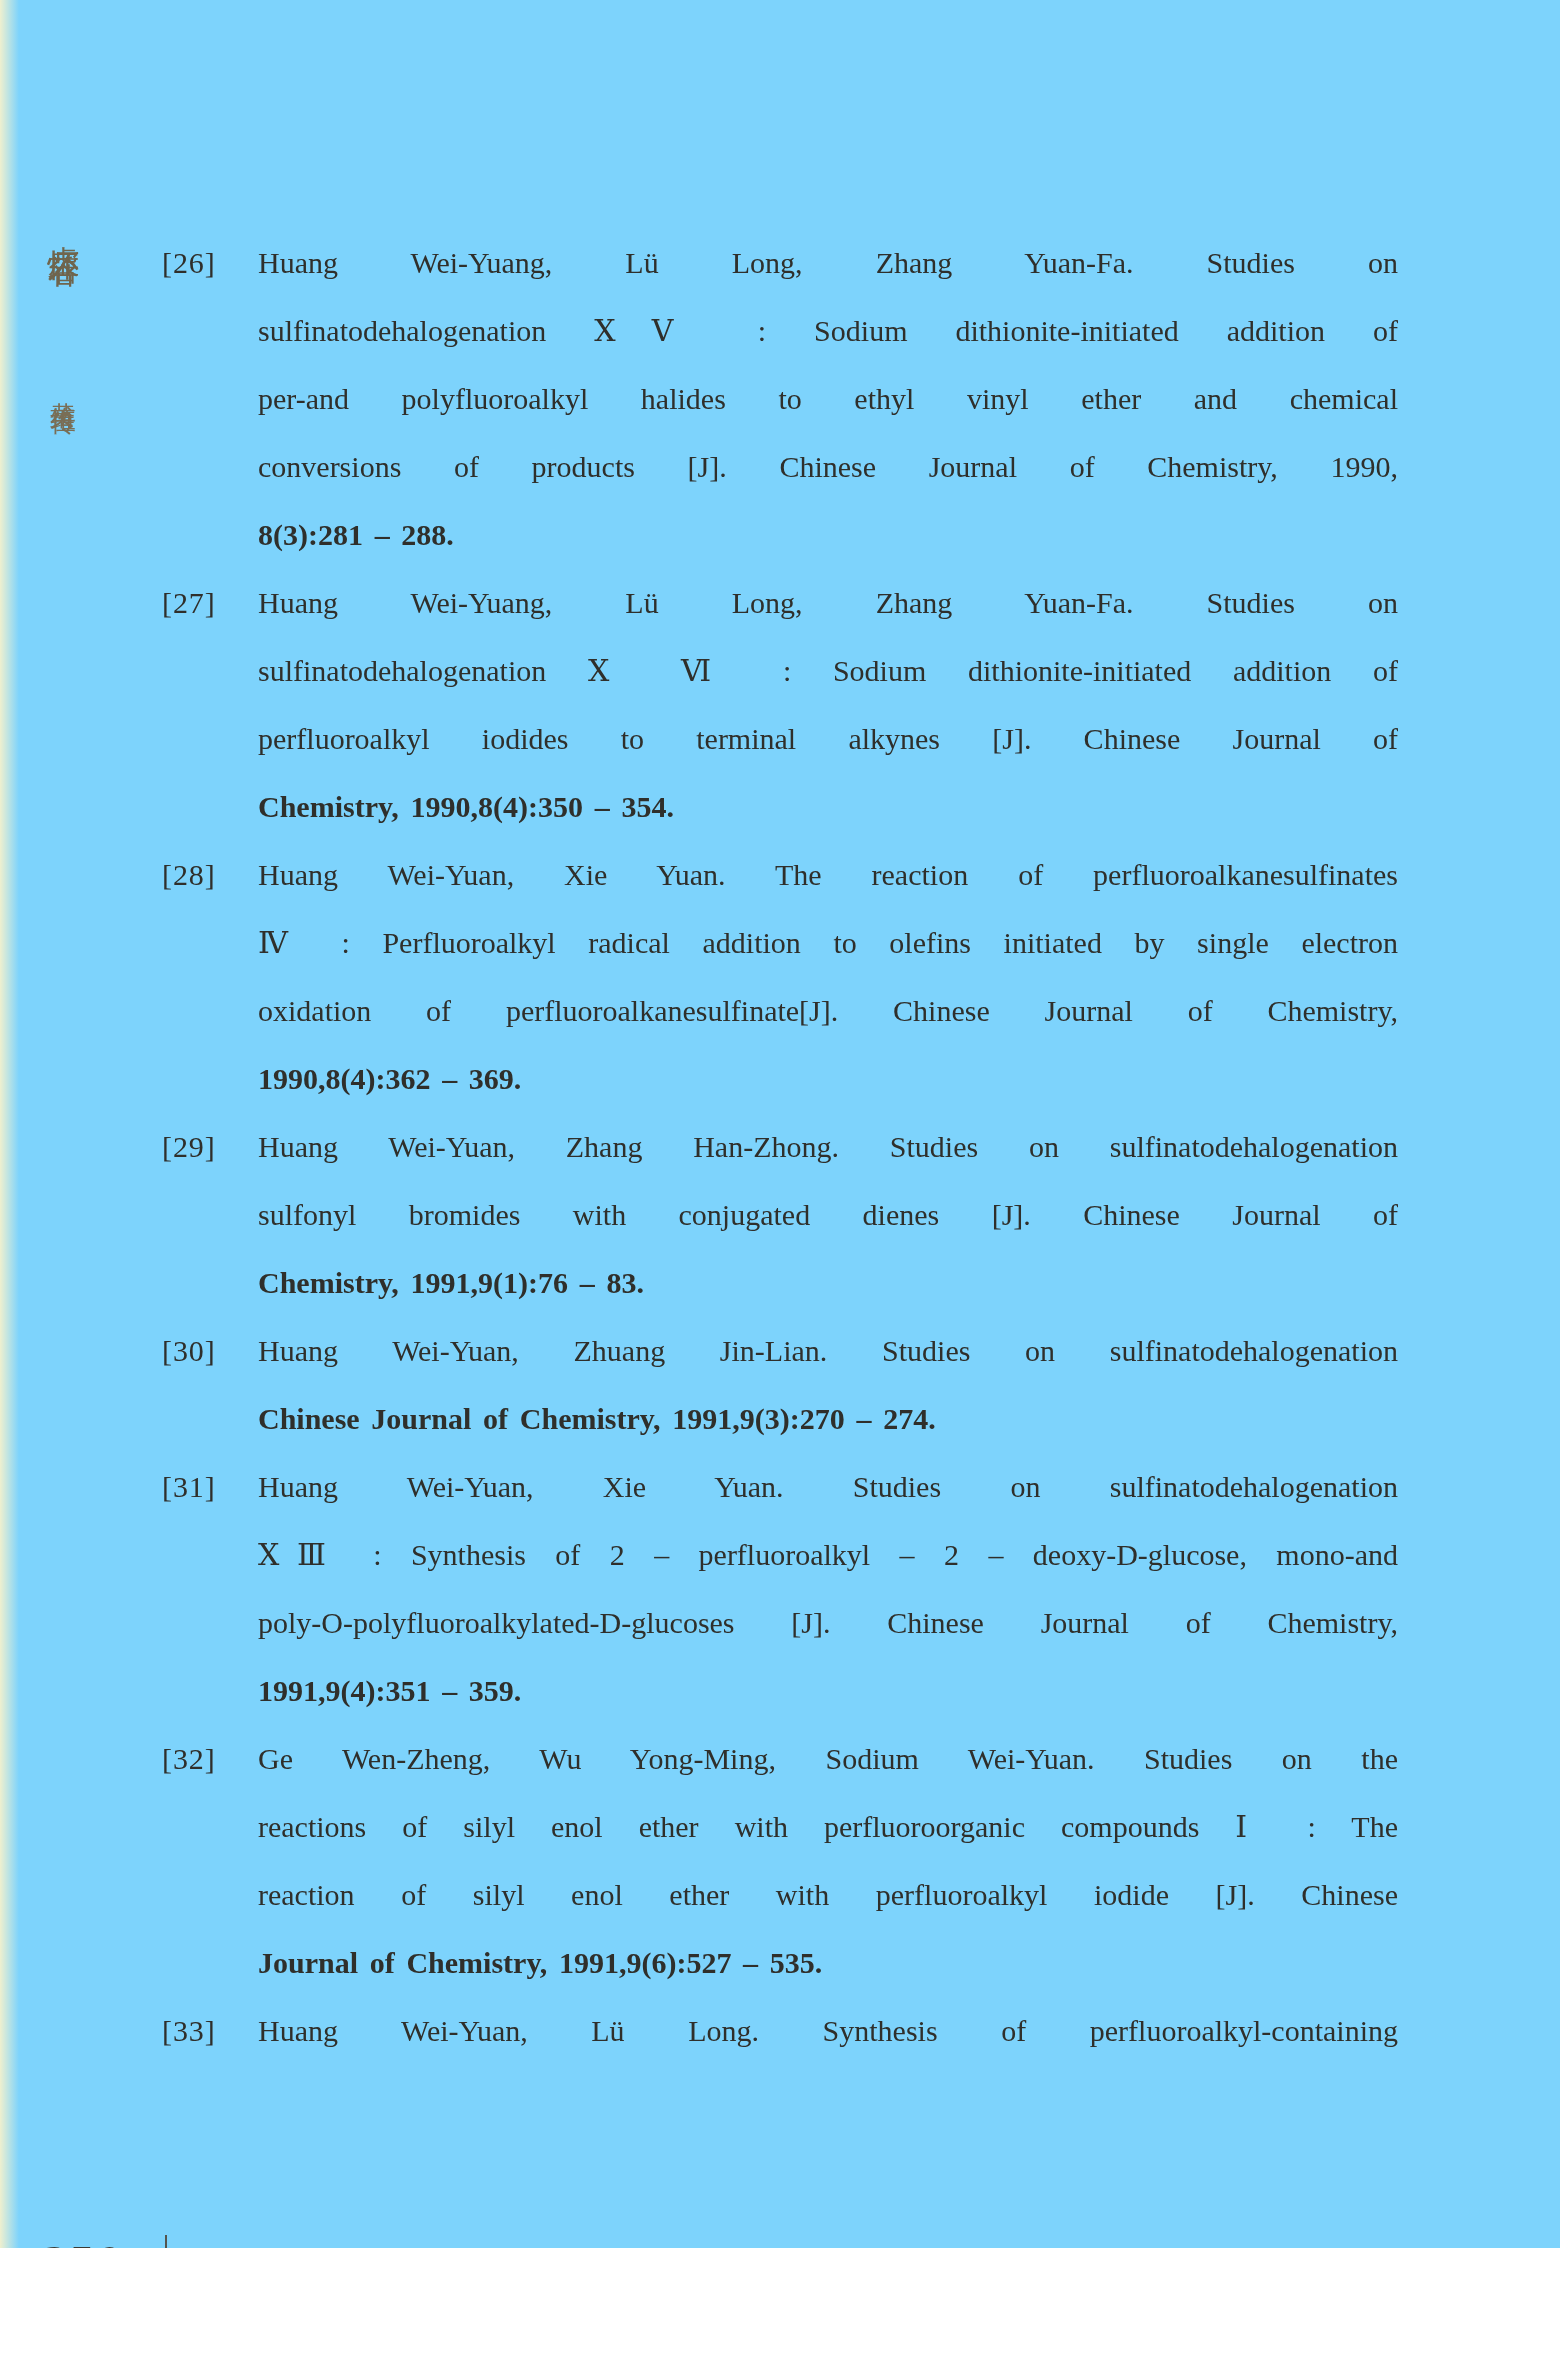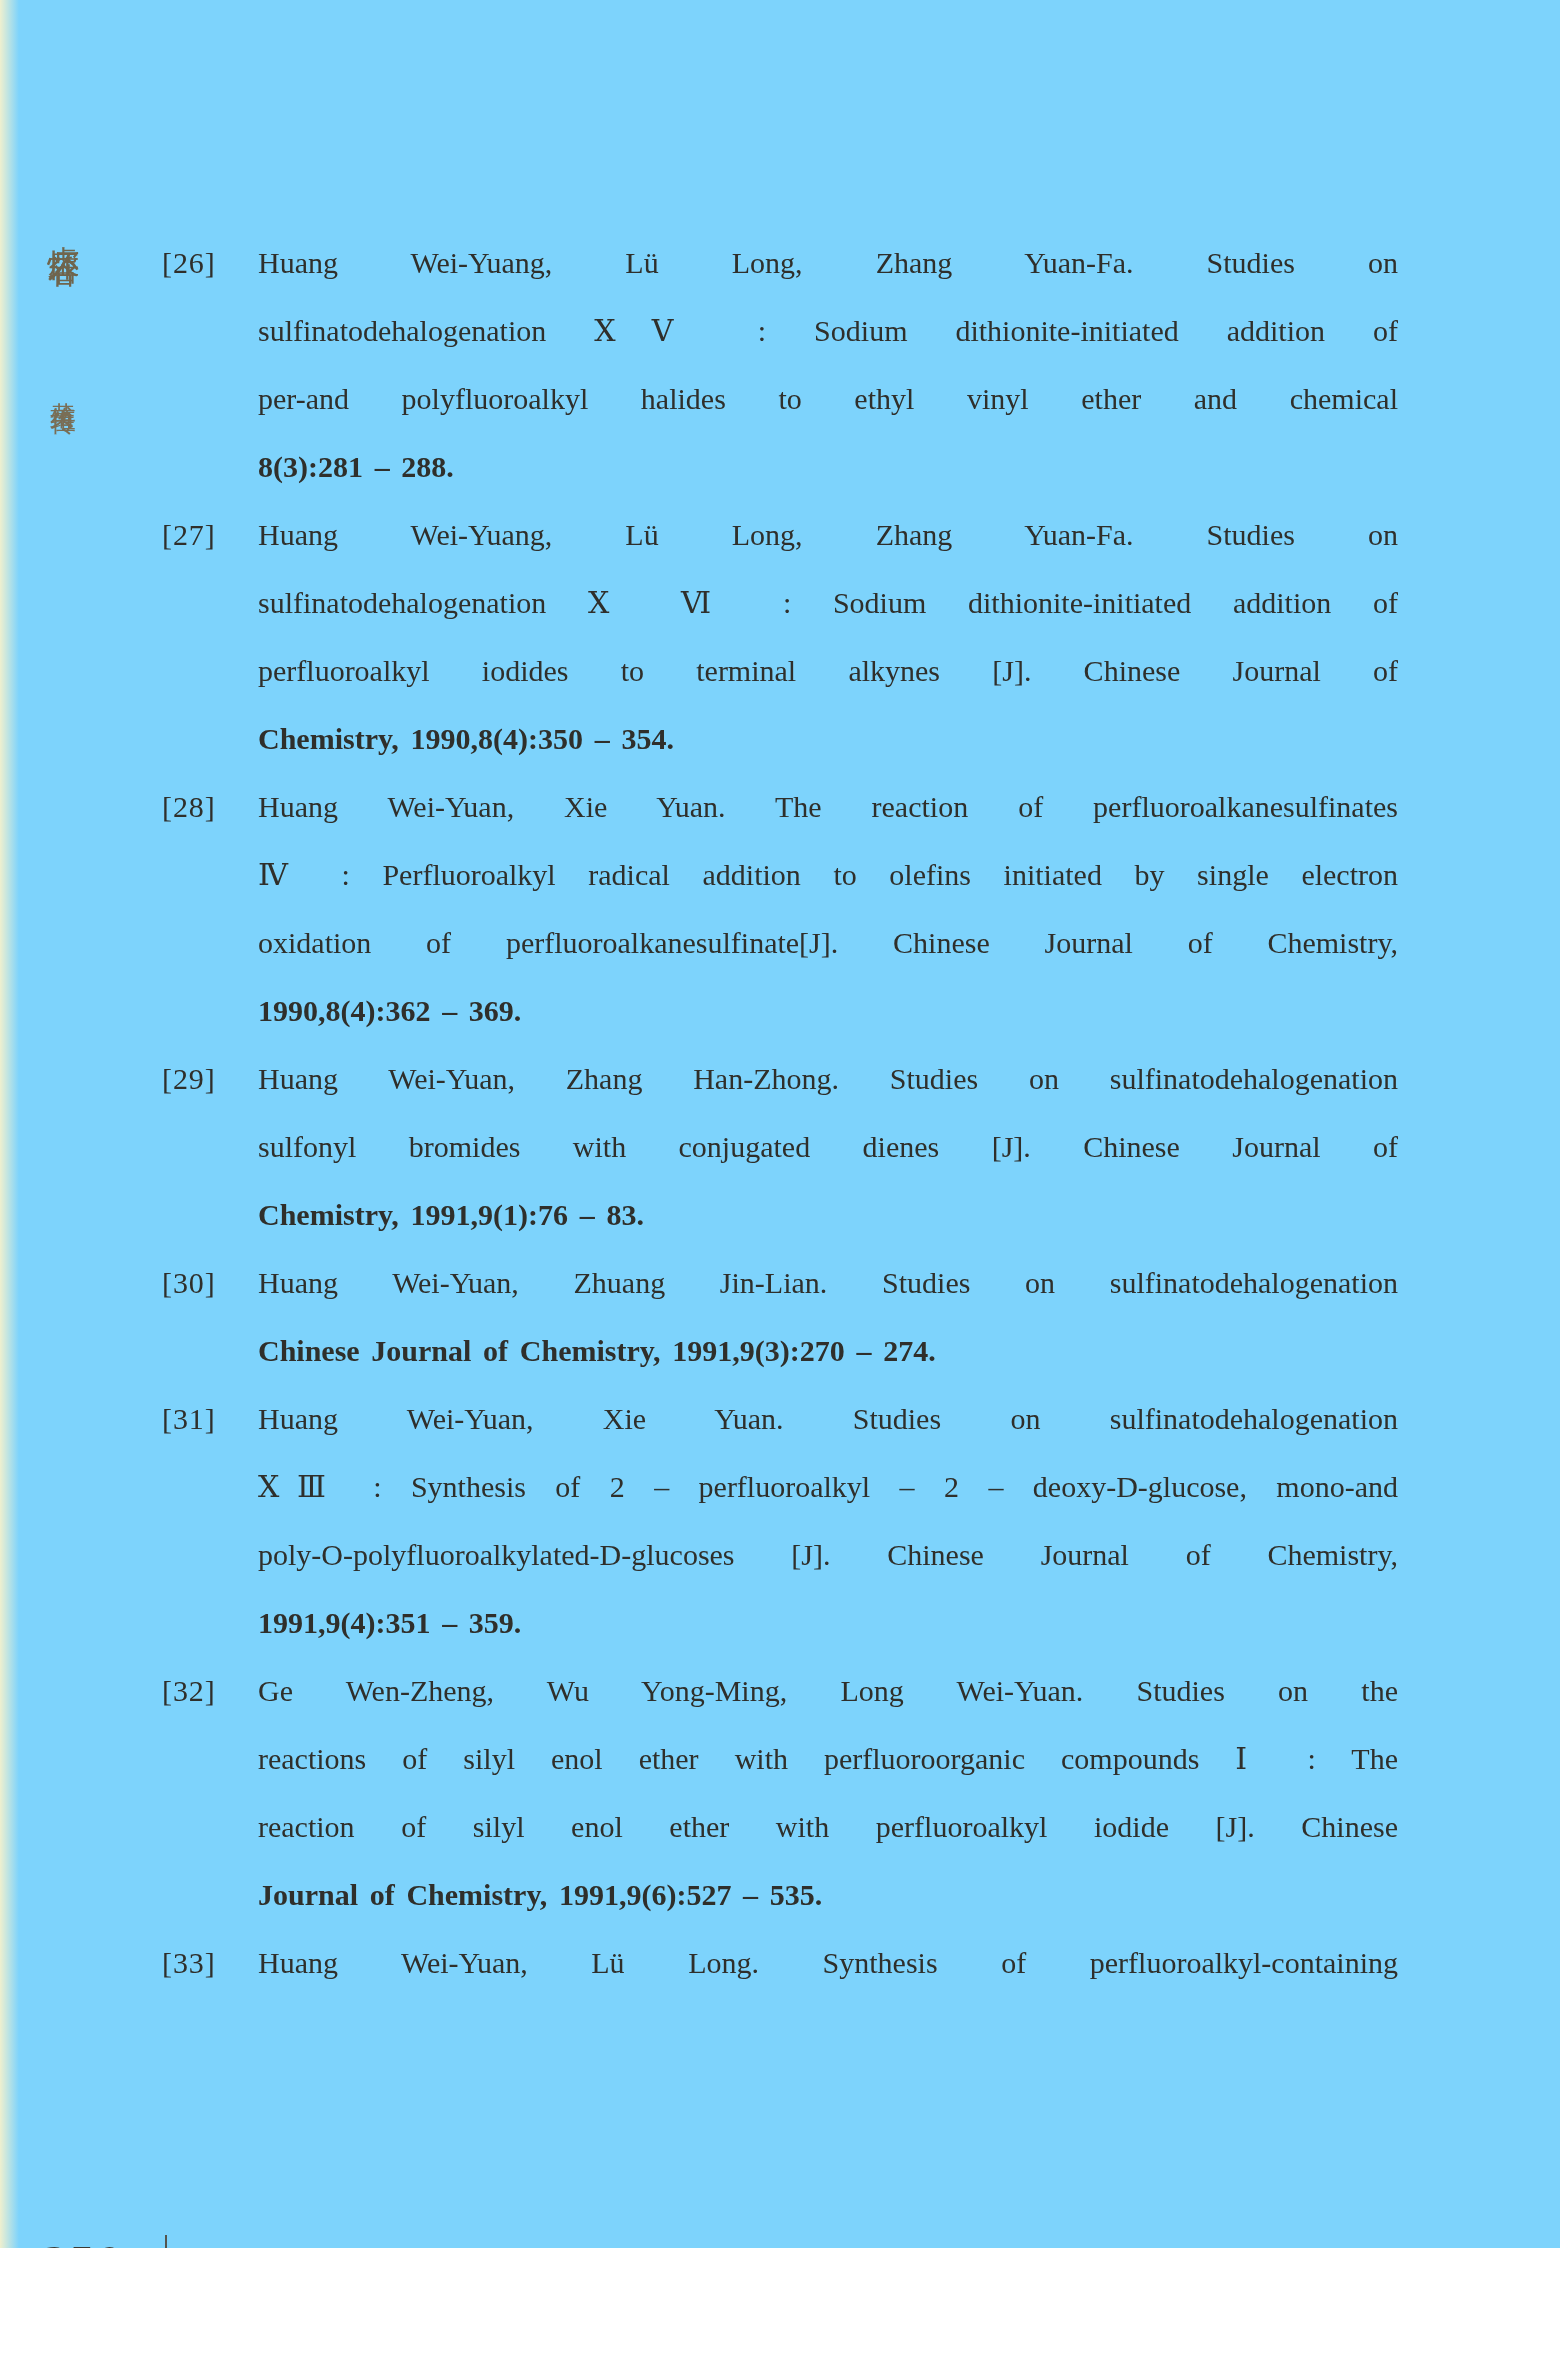--- a/index.html
+++ b/index.html
@@ -78,20 +78,21 @@
   <div class="margin-title main">虚怀若谷</div>
   <div class="margin-title sub">黄维垣传</div>
 
   <div class="refs">
 
     <div class="ref">
       <span class="ref-label">[26]</span>
       <div class="line">Huang Wei-Yuang, Lü Long, Zhang Yuan-Fa. Studies on</div>
       <div class="line">sulfinatodehalogenation ⅩⅤ : Sodium dithionite-initiated addition of</div>
       <div class="line">per-and polyfluoroalkyl halides to ethyl vinyl ether and chemical</div>
+      <div class="line">conversions of products [J]. Chinese Journal of Chemistry, 1990,</div>
       <div class="line endline">8(3):281 – 288.</div>
     </div>
 
     <div class="ref">
       <span class="ref-label">[27]</span>
       <div class="line">Huang Wei-Yuang, Lü Long, Zhang Yuan-Fa. Studies on</div>
       <div class="line">sulfinatodehalogenation Ⅹ Ⅵ : Sodium dithionite-initiated addition of</div>
       <div class="line">perfluoroalkyl iodides to terminal alkynes [J]. Chinese Journal of</div>
       <div class="line endline">Chemistry, 1990,8(4):350 – 354.</div>
     </div>
@@ -120,21 +121,21 @@
     <div class="ref">
       <span class="ref-label">[31]</span>
       <div class="line">Huang Wei-Yuan, Xie Yuan. Studies on sulfinatodehalogenation</div>
       <div class="line">ⅩⅢ : Synthesis of 2 – perfluoroalkyl – 2 – deoxy-D-glucose, mono-and</div>
       <div class="line">poly-O-polyfluoroalkylated-D-glucoses [J]. Chinese Journal of Chemistry,</div>
       <div class="line endline">1991,9(4):351 – 359.</div>
     </div>
 
     <div class="ref">
       <span class="ref-label">[32]</span>
-      <div class="line">Ge Wen-Zheng, Wu Yong-Ming, Long Wei-Yuan. Studies on the</div>
+      <div class="line">Ge Wen-Zheng, Wu Yong-Ming, Sodium Wei-Yuan. Studies on the</div>
       <div class="line">reactions of silyl enol ether with perfluoroorganic compounds Ⅰ : The</div>
       <div class="line">reaction of silyl enol ether with perfluoroalkyl iodide [J]. Chinese</div>
       <div class="line endline">Journal of Chemistry, 1991,9(6):527 – 535.</div>
     </div>
 
     <div class="ref">
       <span class="ref-label">[33]</span>
       <div class="line">Huang Wei-Yuan, Lü Long. Synthesis of perfluoroalkyl-containing</div>
     </div>
 

